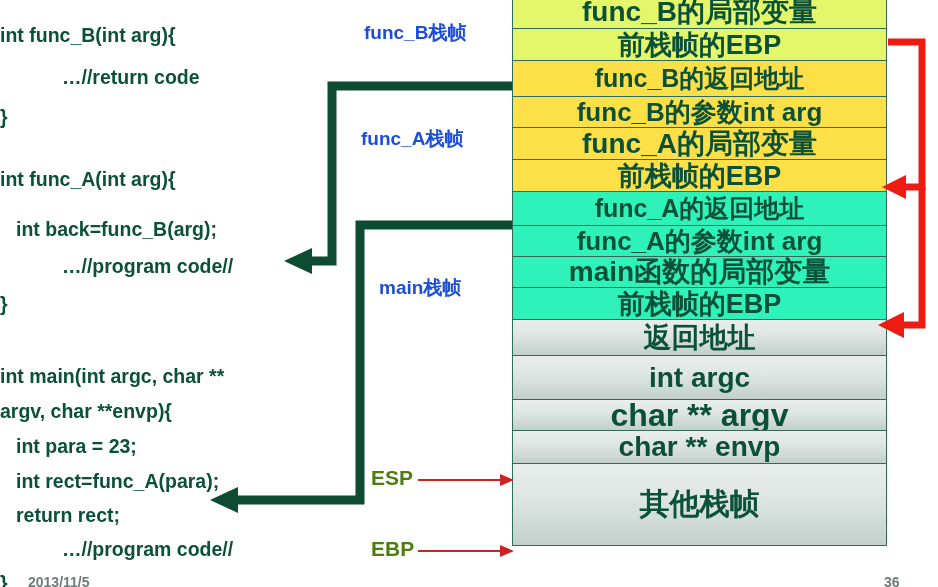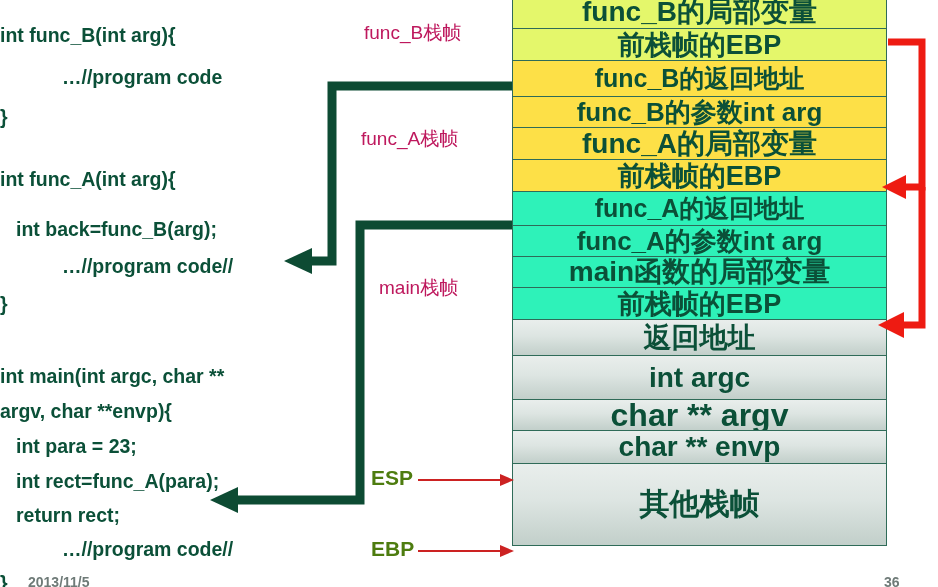--- a/index.html
+++ b/index.html
@@ -16,21 +16,21 @@
     position:absolute;left:0;width:352px;
     font-weight:bold;font-size:19.5px;line-height:22px;
     color:#0b5038;white-space:pre;
   }
   .indent1{padding-left:16px;}
   .indent2{padding-left:62px;}
   .code-wrap{white-space:normal;}
 
   
   .frame-label{
-    position:absolute;font-weight:normal;font-size:19px;color:#be185d;
+    position:absolute;font-weight:bold;font-size:19px;color:#1d4ed8;
     white-space:nowrap;text-align:center;
   }
 
   
   #stack{
     position:absolute;left:512px;top:-6px;width:375px;
   }
   .srow{
     position:relative;box-sizing:border-box;
     border:1px solid #2f6b58;border-bottom:none;
@@ -52,21 +52,21 @@
   .footer-text{
     position:absolute;font-size:14px;color:#6f7b78;font-weight:bold;
   }
   svg.overlay{position:absolute;left:0;top:0;pointer-events:none;}
 </style>
 </head>
 <body>
 
 <div id="code-panel">
     <div class="code-line" style="top: 14px;">int func_B(int arg){</div>
-    <div class="code-line indent2" style="top: 56px;">…//program code</div>
+    <div class="code-line indent2" style="top: 56px;">…//return code</div>
     <div class="code-line" style="top: 96px;">}</div>
     <div class="code-line" style="top: 158px;">int func_A(int arg){</div>
     <div class="code-line indent1" style="top: 208px;">int back=func_B(arg);</div>
     <div class="code-line indent2" style="top: 245px;">…//program code//</div>
     <div class="code-line" style="top: 283px;">}</div>
     <div class="code-line code-wrap" style="top: 355px;">int main(int argc, char **</div>
     <div class="code-line" style="top: 390px;">argv, char **envp){</div>
     <div class="code-line indent1" style="top: 425px;">int para = 23;</div>
     <div class="code-line indent1" style="top: 460px;">int rect=func_A(para);</div>
     <div class="code-line indent1" style="top: 494px;">return rect;</div>

